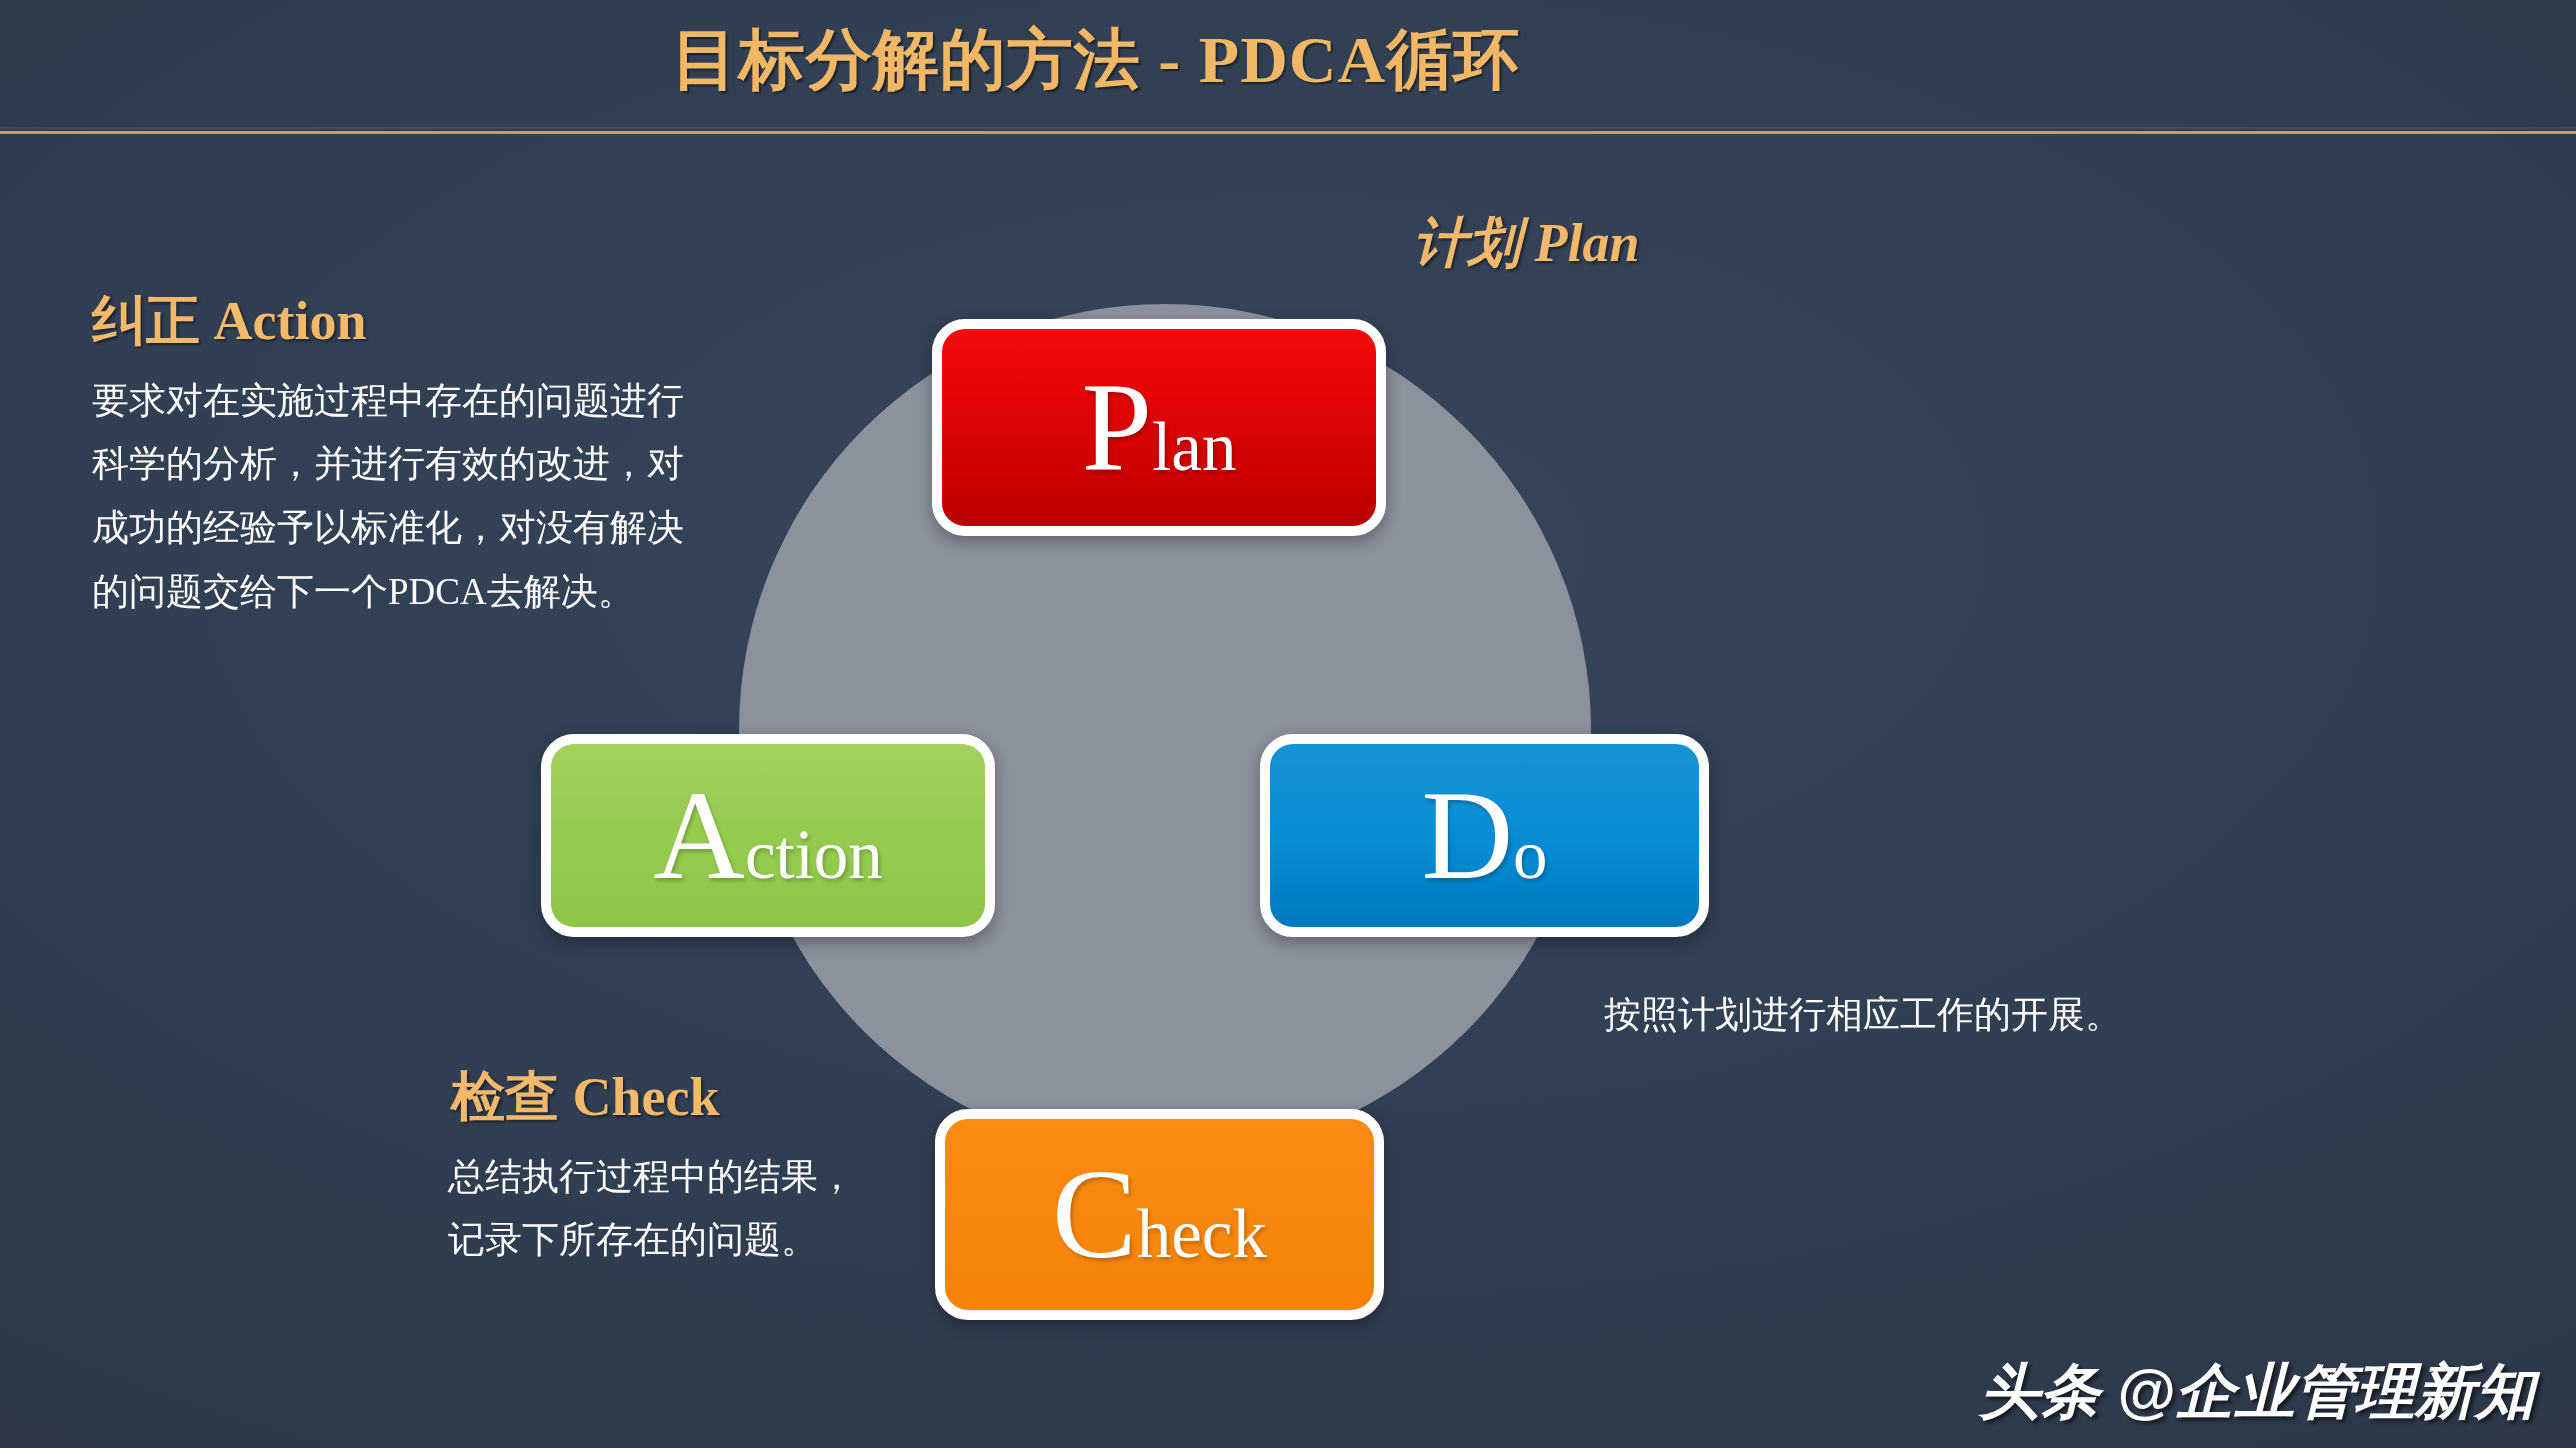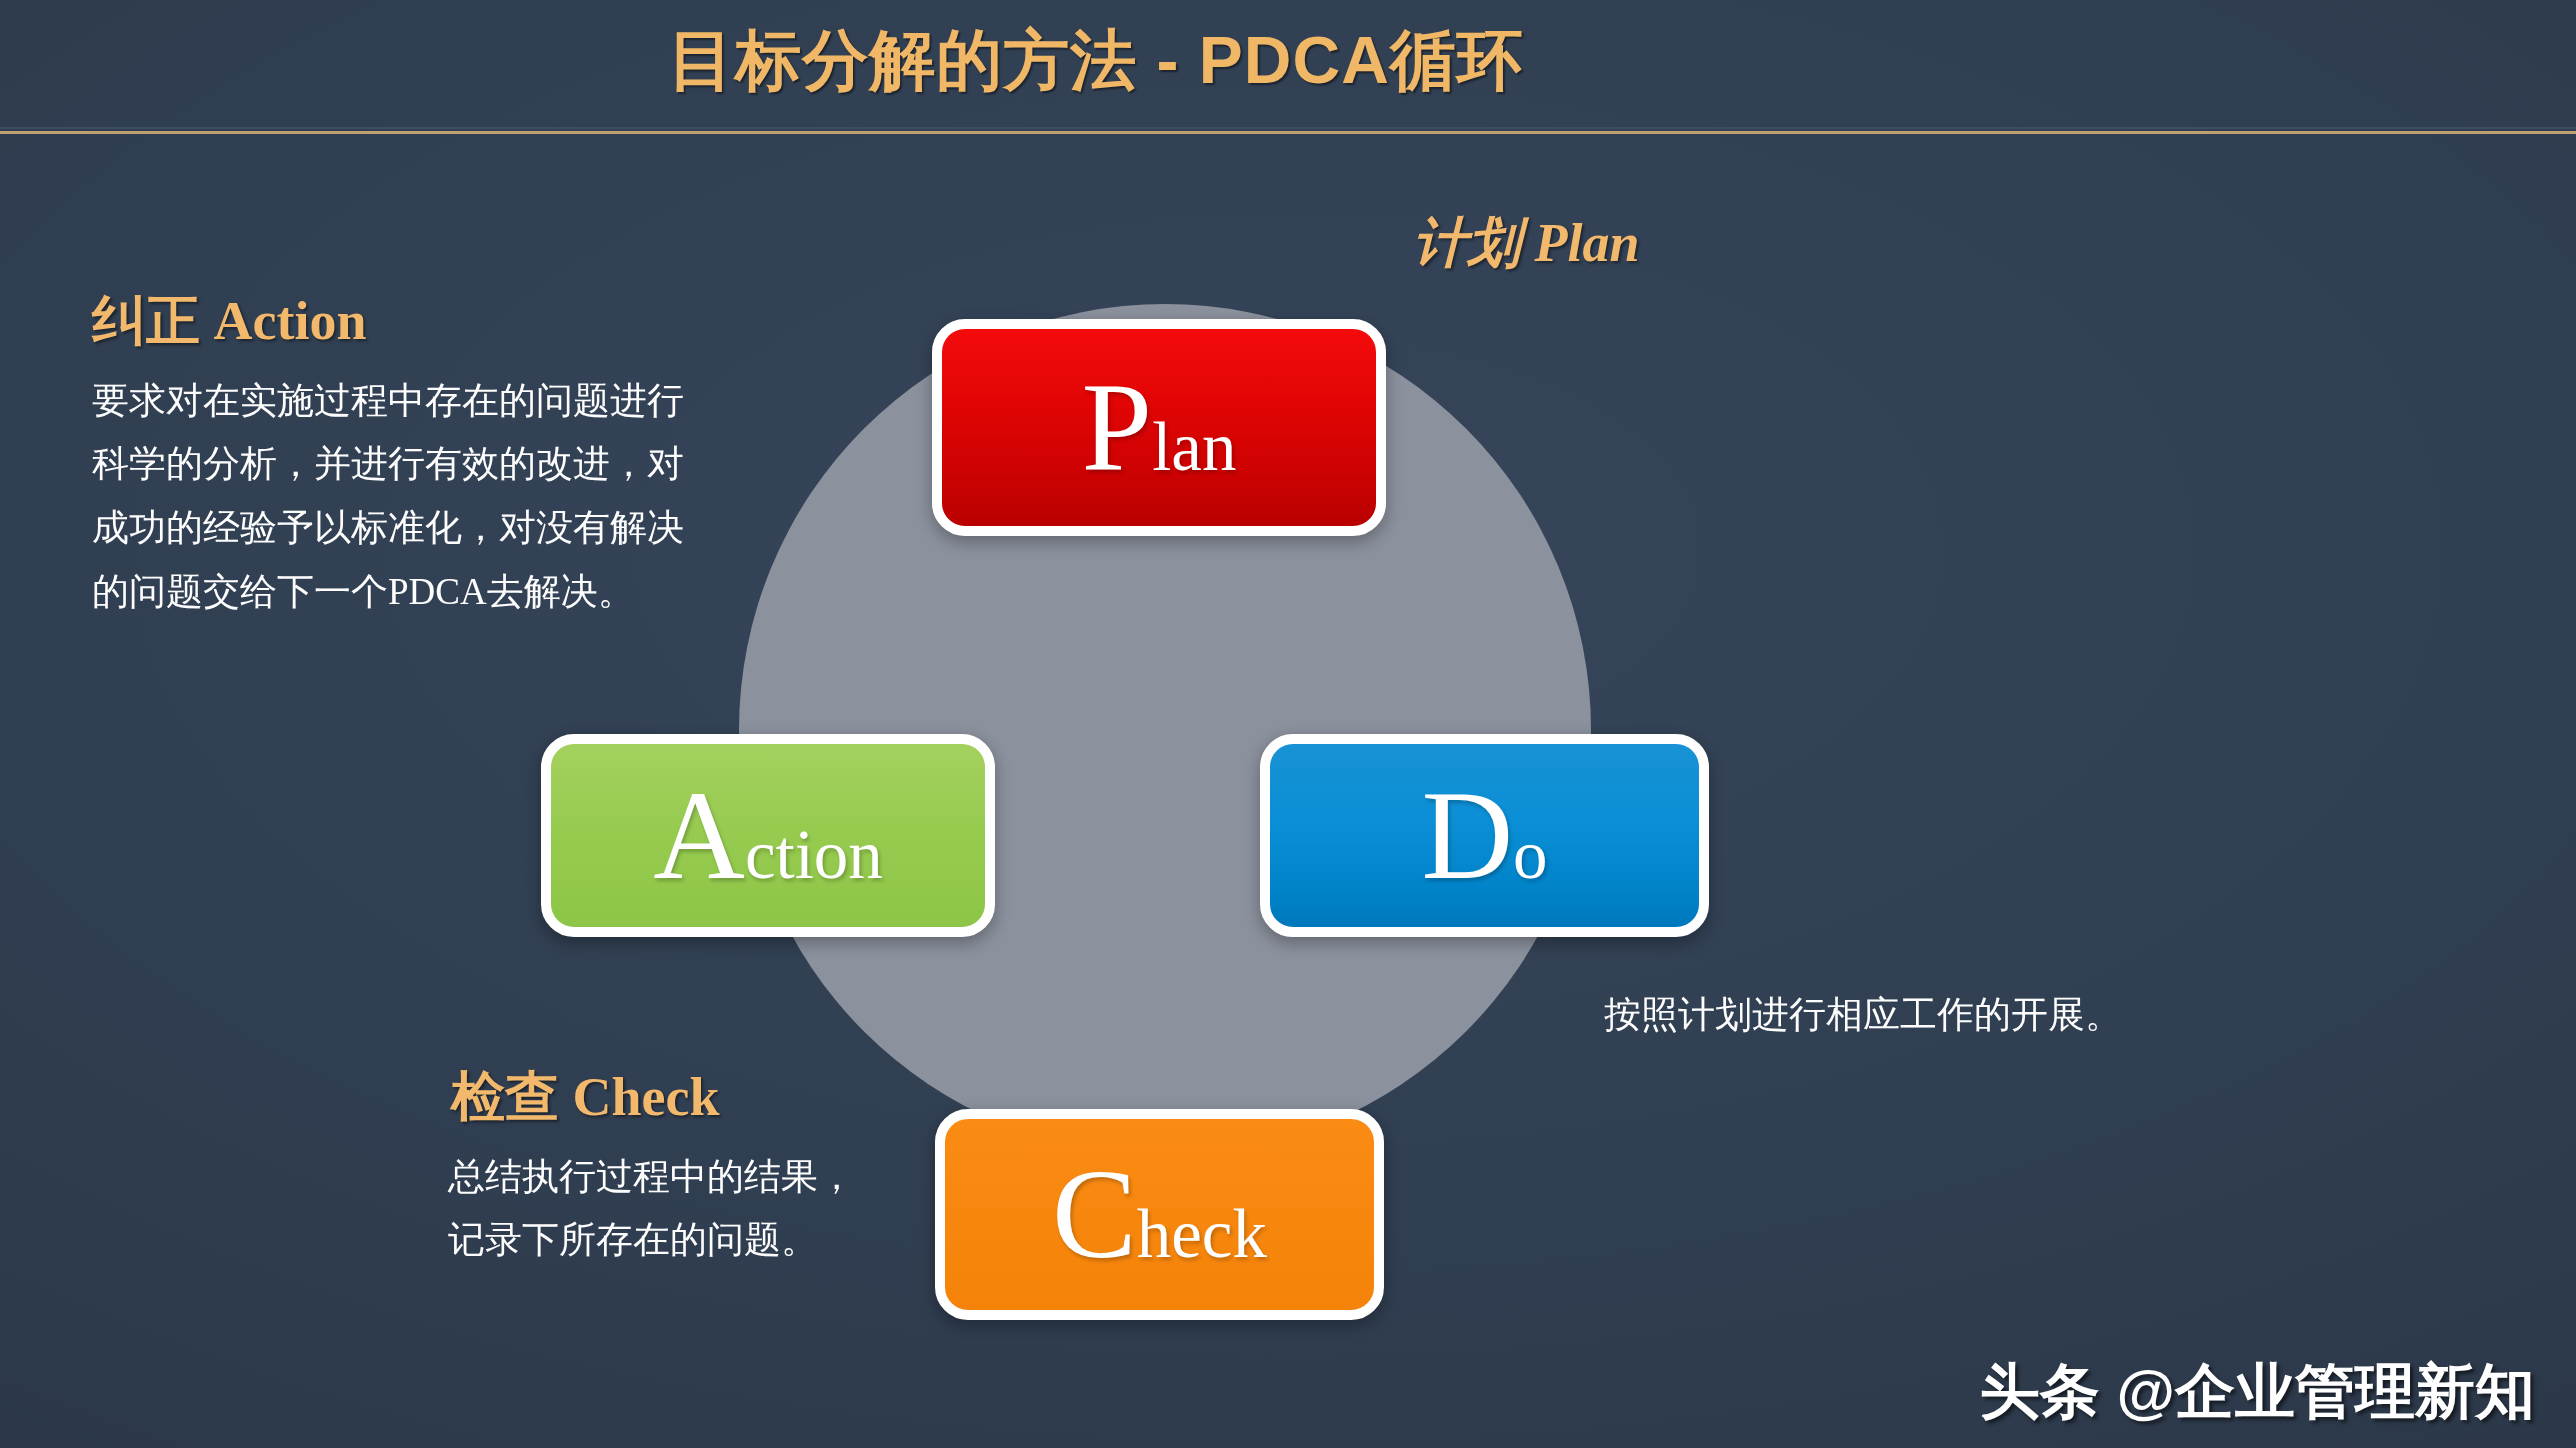--- a/index.html
+++ b/index.html
@@ -23,21 +23,21 @@
     left: 0; top: 0;
     width: 2576px;
     height: 133px;
   }
   #title {
     position: absolute;
     left: 0; top: 27px;
     width: 2192px;
     text-align: center;
     color: #f0b866;
-    font-family: Liberation Sans, sans-serif;
+    font-family: Liberation Serif, serif;
     font-weight: bold;
     font-size: 66px;
     letter-spacing: 1px;
     line-height: 1;
     text-shadow: 1.9px 1.9px 1.9px rgba(0,0,0,0.45);
   }
   #header-rule {
     position: absolute;
     left: 0; top: 131px;
     width: 2576px;
@@ -143,20 +143,21 @@
     position: absolute;
     right: 41px;
     bottom: 27px;
     color: #ffffff;
     font-family: "Liberation Sans", sans-serif;
     font-weight: bold;
     font-size: 60px;
     line-height: 1;
     white-space: nowrap;
     text-shadow: 2.9px 2.9px 3.9px rgba(0,0,0,0.55);
+    font-style: italic;
   }
 </style>
 </head>
 <body>
 
 <div id="slide">
 
   <div id="header-band">
     <div id="title">目标分解的方法 - PDCA循环</div>
   </div>

